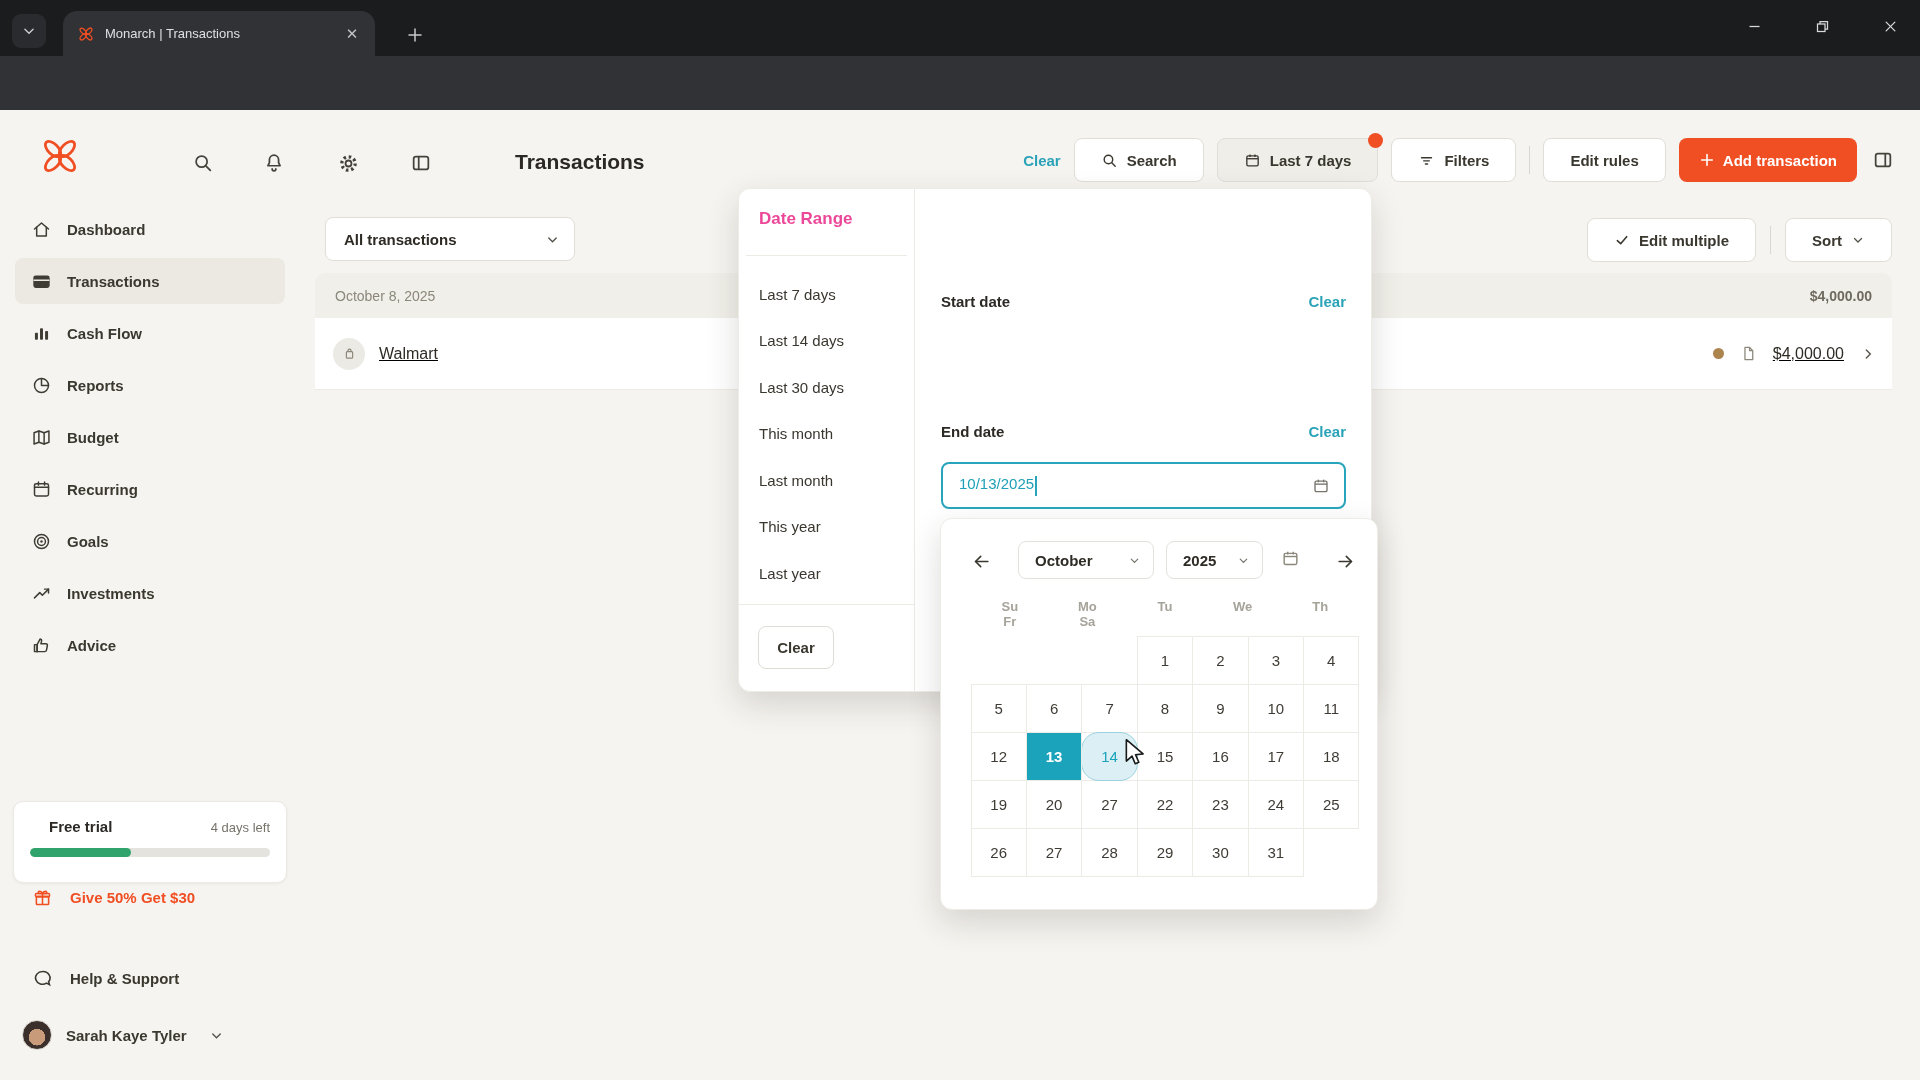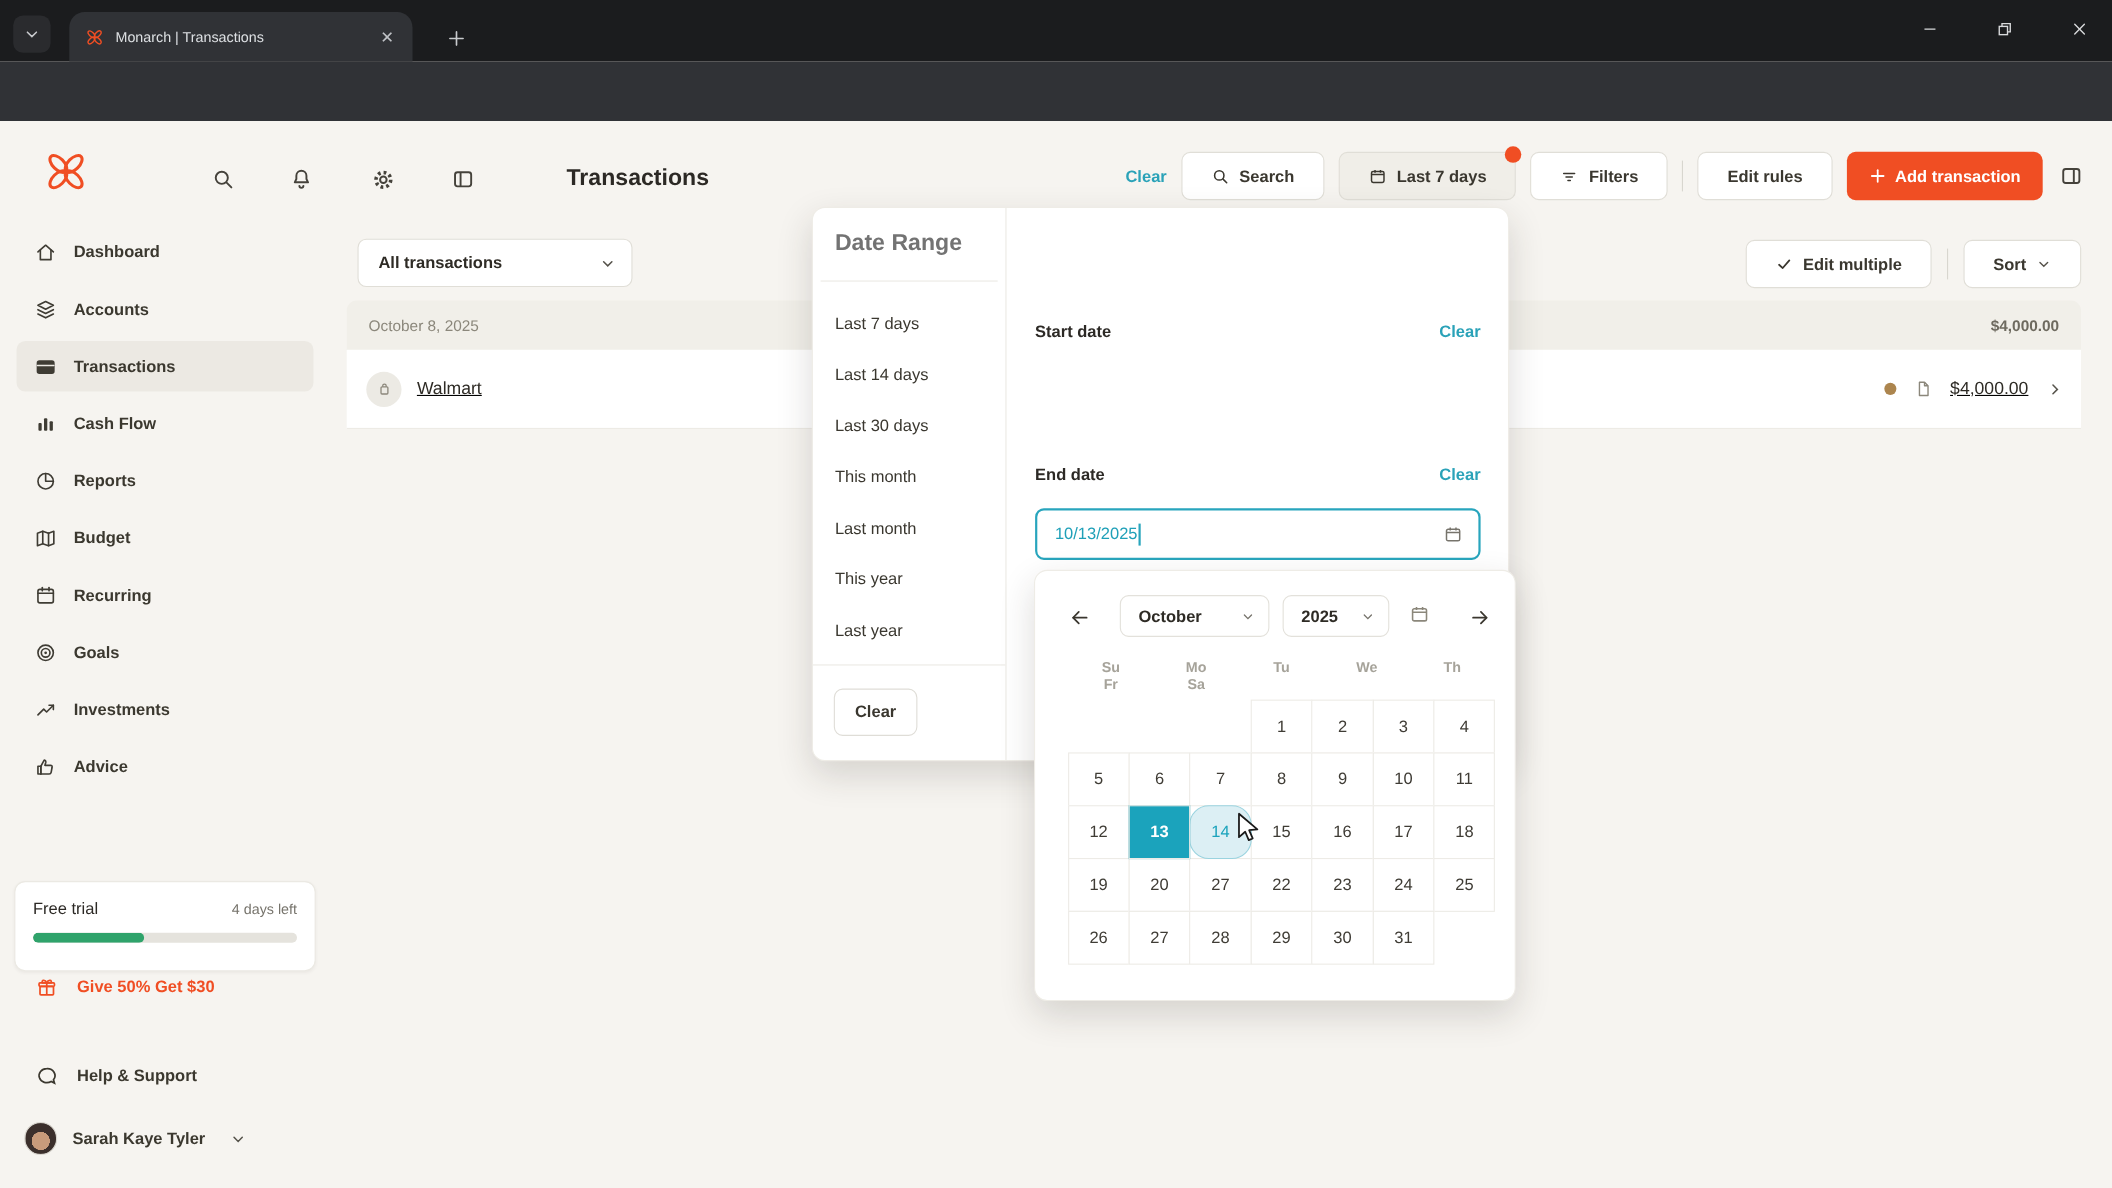--- a/index.html
+++ b/index.html
@@ -38,21 +38,21 @@
   .btn-orange { height:44px; display:flex; align-items:center; gap:8px; padding:0 20px; background:#F04E23; border-radius:8px; font-size:15px; font-weight:700; color:#FFFFFF; }
   .vdivider { width:1px; height:28px; background:#D8D6CF; }
 
   
   .sidebar-nav { position:absolute; left:15px; top:96px; width:270px; display:flex; flex-direction:column; gap:6px; }
   .nav-item { height:46px; display:flex; align-items:center; gap:15px; padding:0 16px; border-radius:8px; font-size:15px; font-weight:600; color:#3B382F; }
   .nav-item.active { background:#ECE9E3; }
   .nav-item .ni-icon { width:21px; height:21px; color:#3F3C34; display:flex; align-items:center; justify-content:center; }
   .trial-card { position:absolute; left:13px; top:691px; width:274px; height:82px; background:#FFFFFF; border:1px solid #EBE9E3; border-radius:10px; box-shadow:0 1px 3px rgba(60,55,45,.06); padding:16px; }
   .trial-row { display:flex; justify-content:space-between; align-items:baseline; }
-  .trial-title { font-size:15px; font-weight:400; color:#2C2925; }
+  .trial-title { font-size:15px; font-weight:700; color:#2C2925;margin-left:19px; }
   .trial-days { font-size:13px; color:#76736B; }
   .trial-track { margin-top:13px; height:9px; border-radius:5px; background:#E5E3DD; overflow:hidden; }
   .trial-fill { height:100%; border-radius:5px; background:#2FA36B; }
   .side-link { position:absolute; left:32px; display:flex; align-items:center; gap:17px; font-size:15px; }
   .referral { top:777px; color:#F04E23; font-weight:700; }
   .help { top:858px; color:#3B382F; font-weight:600; }
   .profile { position:absolute; left:22px; top:910px; display:flex; align-items:center; gap:14px; }
   .avatar { width:30px; height:30px; border-radius:50%; background:radial-gradient(circle at 50% 58%, #C89B7B 0 38%, #3B2F2C 39% 100%); border:1px solid #D8D5CE; }
   .profile-name { font-size:15px; font-weight:600; color:#3B382F; }
   .profile-chev { color:#55524A; margin-left:8px; }
@@ -67,21 +67,21 @@
   .tx-row { height:72px; background:#FFFFFF; border-bottom:1px solid #EDEBE5; display:flex; align-items:center; padding:0 16px 0 18px;text-decoration:underline; }
   .merchant-circle { width:32px; height:32px; border-radius:50%; background:#ECEAE4; display:flex; align-items:center; justify-content:center; color:#8B877B; }
   .merchant-name { margin-left:14px; font-size:16px; font-weight:500; color:#2E2B25; flex:1; }
   .tx-right { display:flex; align-items:center; gap:16px; }
   .tx-dot { width:11px; height:11px; border-radius:50%; background:#AC854E; }
   .tx-amount { font-size:16px; font-weight:500; color:#2E2B25; }
   .chev-right { color:#57544C; }
 
   
   .panel { position:absolute; left:738px; top:78px; width:634px; height:504px; background:#FFFFFF; border:1px solid #EEECE6; border-radius:12px; box-shadow:0 12px 32px rgba(45,40,30,.16); z-index:5; }
-  .panel-title { position:absolute; left:20px; top:20px; font-size:21px; font-weight:700; color:#737373; }
+  .panel-title { position:absolute; left:20px; top:20px; font-size:17px; font-weight:700; color:#ec4899; }
   .panel-hdiv { position:absolute; left:7px; top:66px; width:161px; height:1px; background:#ECEAE4; }
   .panel-vdiv { position:absolute; left:175px; top:0; width:1px; height:100%; background:#ECEAE4; }
   .range-list { position:absolute; left:0; top:82px; width:175px; display:flex; flex-direction:column; }
   .range-option { height:46.5px; display:flex; align-items:center; padding-left:20px; font-size:15px; font-weight:500; color:#3A372F; }
   .panel-hdiv2 { position:absolute; left:0; top:415px; width:175px; height:1px; background:#ECEAE4; }
   .panel-clear-btn { position:absolute; left:19px; top:437px; width:76px; height:43px; background:#FFF; border:1px solid #DFDDD7; border-radius:8px; display:flex; align-items:center; justify-content:center; font-size:15px; font-weight:600; color:#3A372F; }
   .field-label-row { position:absolute; left:202px; width:405px; display:flex; justify-content:space-between; align-items:baseline; }
   .field-label { font-size:15px; font-weight:700; color:#2C2925; }
   .date-input { position:absolute; left:202px; width:405px; height:46px; border:1px solid #DCDAD4; border-radius:8px; background:#FFF; display:flex; align-items:center; justify-content:space-between; padding:0 14px 0 16px; font-size:15px; color:#33302A; }
   .date-input.focused { border:2px solid #28A5BD; color:#1FA0B8; }
@@ -304,30 +304,20 @@
 
     <div class="sidebar-nav">
         <div class="nav-item">
           <span class="ni-icon">
             <svg width="21" height="21" viewBox="0 0 24 24" fill="none" stroke="currentColor" stroke-width="1.7" stroke-linecap="round" stroke-linejoin="round">
               <polyline points="4,11.5 12,4.5 20,11.5"></polyline>
               <polyline points="6.5,9.5 6.5,19.5 17.5,19.5 17.5,9.5"></polyline>
             </svg>
           </span>
           <span>Dashboard</span>
-        </div>
-        <div class="nav-item">
-          <span class="ni-icon">
-            <svg width="21" height="21" viewBox="0 0 24 24" fill="none" stroke="currentColor" stroke-width="1.7" stroke-linecap="round" stroke-linejoin="round">
-              <polygon points="12,3.5 20,7.5 12,11.5 4,7.5"></polygon>
-              <polyline points="4,12 12,16 20,12"></polyline>
-              <polyline points="4,16.5 12,20.5 20,16.5"></polyline>
-            </svg>
-          </span>
-          <span>Accounts</span>
         </div>
         <div class="nav-item active">
           <span class="ni-icon">
             <svg width="21" height="21" viewBox="0 0 24 24" fill="none" stroke="currentColor" stroke-width="1.7" stroke-linecap="round" stroke-linejoin="round">
               <rect x="3.5" y="6" width="17" height="12.5" rx="2" fill="currentColor"></rect>
               <line x1="3.5" y1="10.5" x2="20.5" y2="10.5" stroke="#ECE9E3" stroke-width="1.6"></line>
             </svg>
           </span>
           <span>Transactions</span>
         </div>

